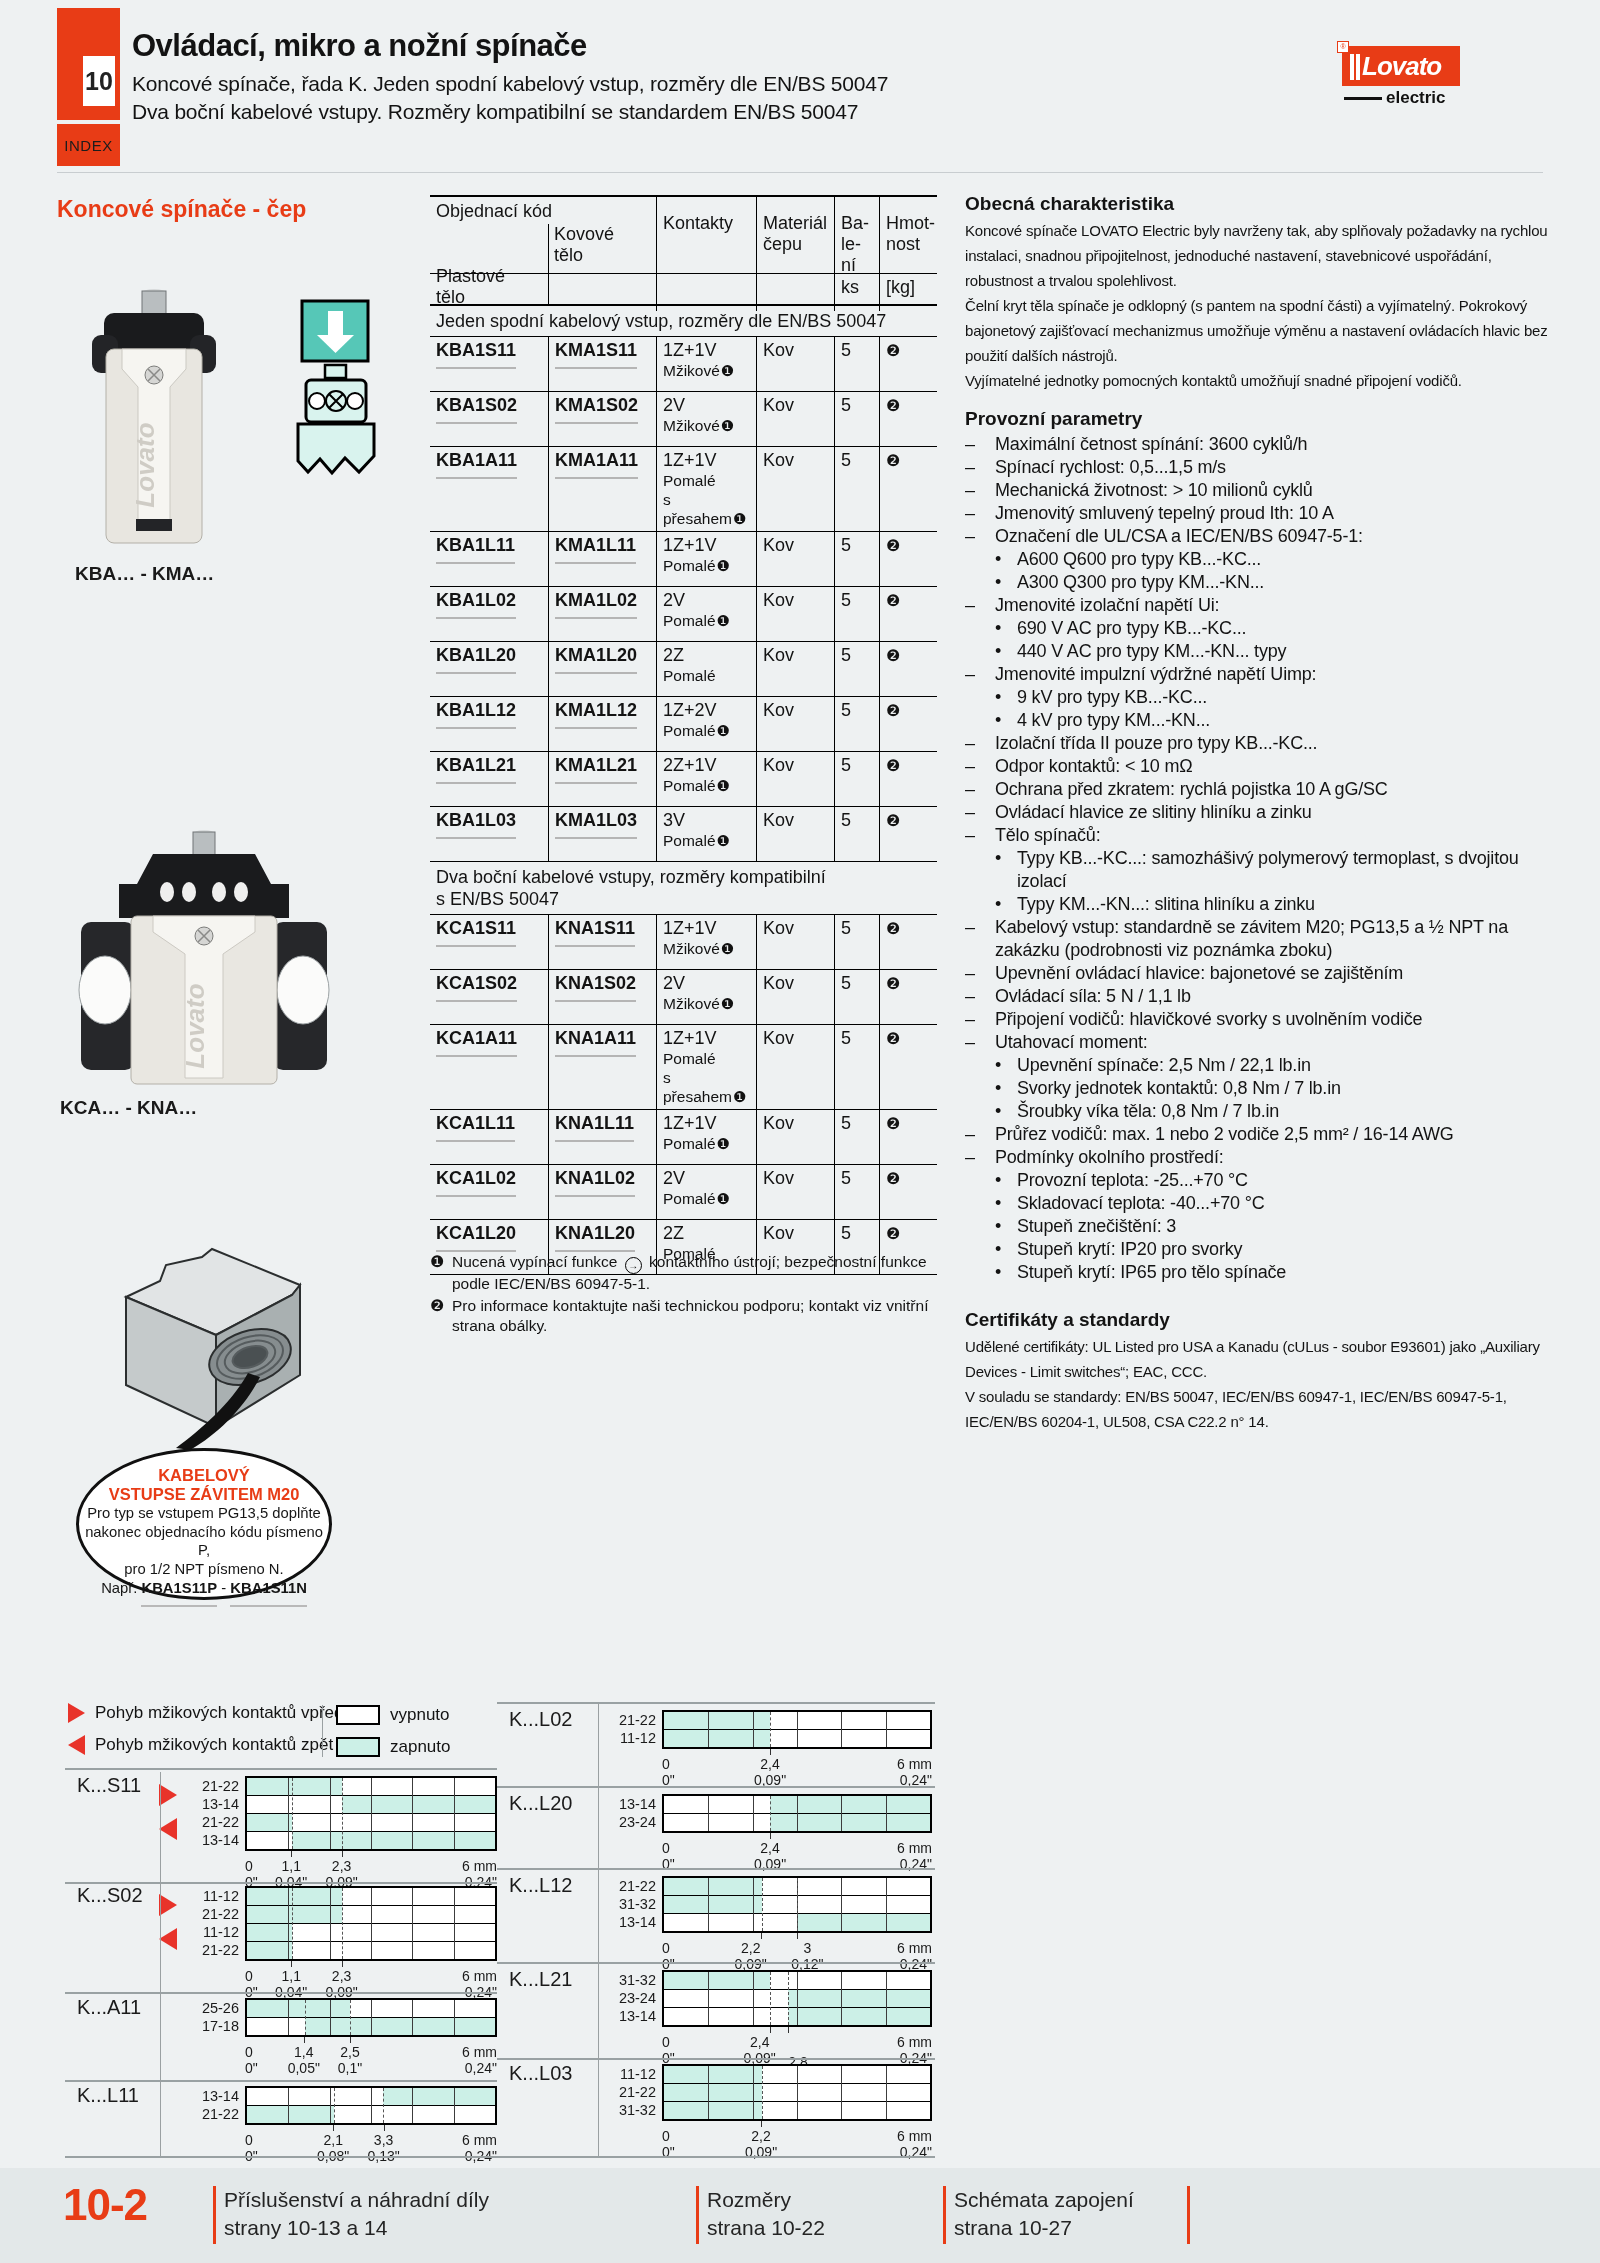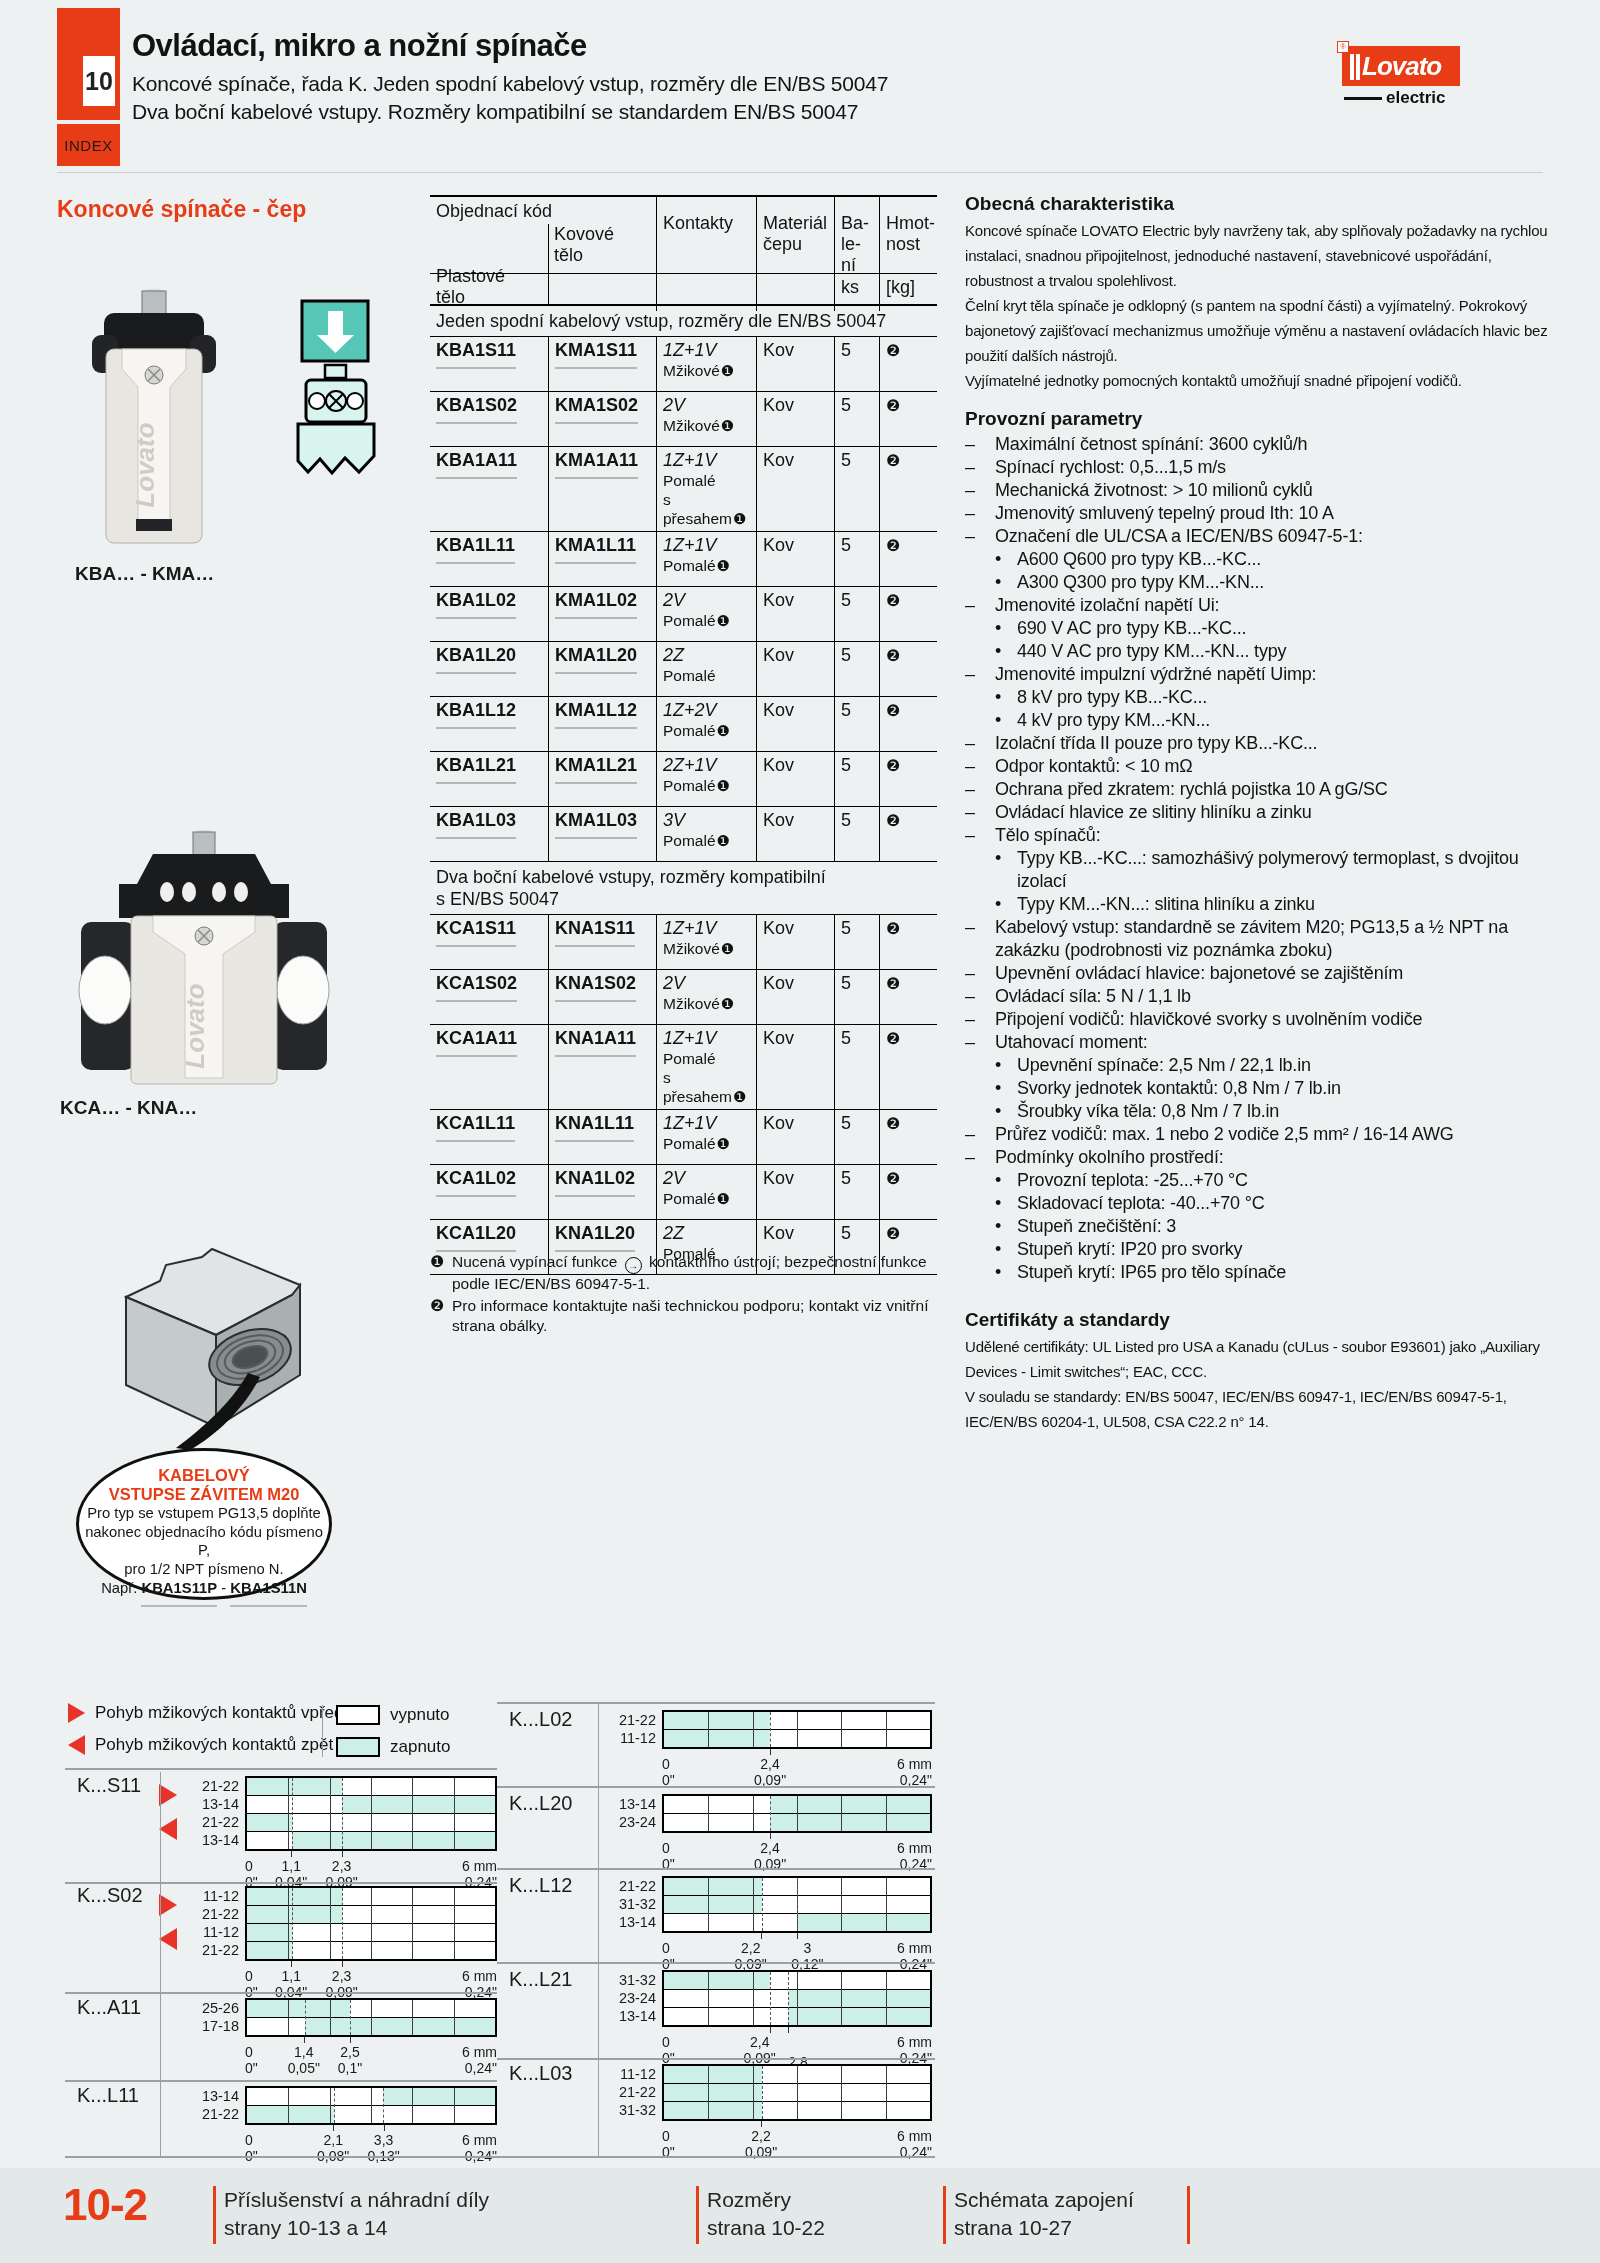--- a/index.html
+++ b/index.html
@@ -47,21 +47,21 @@
   .thead-row .td:nth-child(n+3){border-left:1px solid #000;}
   .partline{position:absolute;left:118px;top:27px;bottom:0;width:1px;background:#000;}
   .grp{position:absolute;left:6px;top:4px;white-space:nowrap;}
   .units-row{height:30px;border-bottom:2px solid #000;}
   .units-row .td+.td{border-left:1px solid #000;}
   .td{padding:3px 4px 3px 6px;box-sizing:border-box;white-space:pre-line;line-height:21px;}
   .sec-title{padding:4px 6px;border-bottom:1px solid #000;white-space:pre-line;line-height:22px;}
   .trow{min-height:54px;border-bottom:1px solid #000;}
   .trow .td+.td{border-left:1px solid #000;}
   .code{font-weight:bold;border-bottom:2px solid #b5b5b5;padding-bottom:7px;display:inline-block;line-height:20px;}
-  .cmain{line-height:21px;font-style:italic;}
+  .cmain{line-height:21px;}
   .csub{font-size:15.5px;line-height:19px;color:#111;}
   .fnm{font-size:15px;margin-left:1px;}
   .fnm2{font-size:16px;}
   .footnotes{position:absolute;left:430px;top:1252px;width:505px;font-size:15.5px;line-height:20px;}
   .fn{display:flex;margin-bottom:2px;}
   .fn .mk{width:22px;flex:0 0 22px;font-size:16px;}
   .circ{display:inline-flex;width:15px;height:15px;border:1.5px solid #000;border-radius:50%;
         align-items:center;justify-content:center;font-size:10px;line-height:13px;margin:0 3px;vertical-align:-2px;}
   
   .rc{position:absolute;left:965px;top:192px;width:592px;}
@@ -424,21 +424,21 @@
         <div class="pi lv2">
           <span class="mk">•</span>
           <span class="tx">440 V AC pro typy KM...-KN... typy</span>
         </div>
         <div class="pi lv1">
           <span class="mk">–</span>
           <span class="tx">Jmenovité impulzní výdržné napětí Uimp:</span>
         </div>
         <div class="pi lv2">
           <span class="mk">•</span>
-          <span class="tx">8 kV pro typy KB...-KC...</span>
+          <span class="tx">9 kV pro typy KB...-KC...</span>
         </div>
         <div class="pi lv2">
           <span class="mk">•</span>
           <span class="tx">4 kV pro typy KM...-KN...</span>
         </div>
         <div class="pi lv1">
           <span class="mk">–</span>
           <span class="tx">Izolační třída II pouze pro typy KB...-KC...</span>
         </div>
         <div class="pi lv1">

